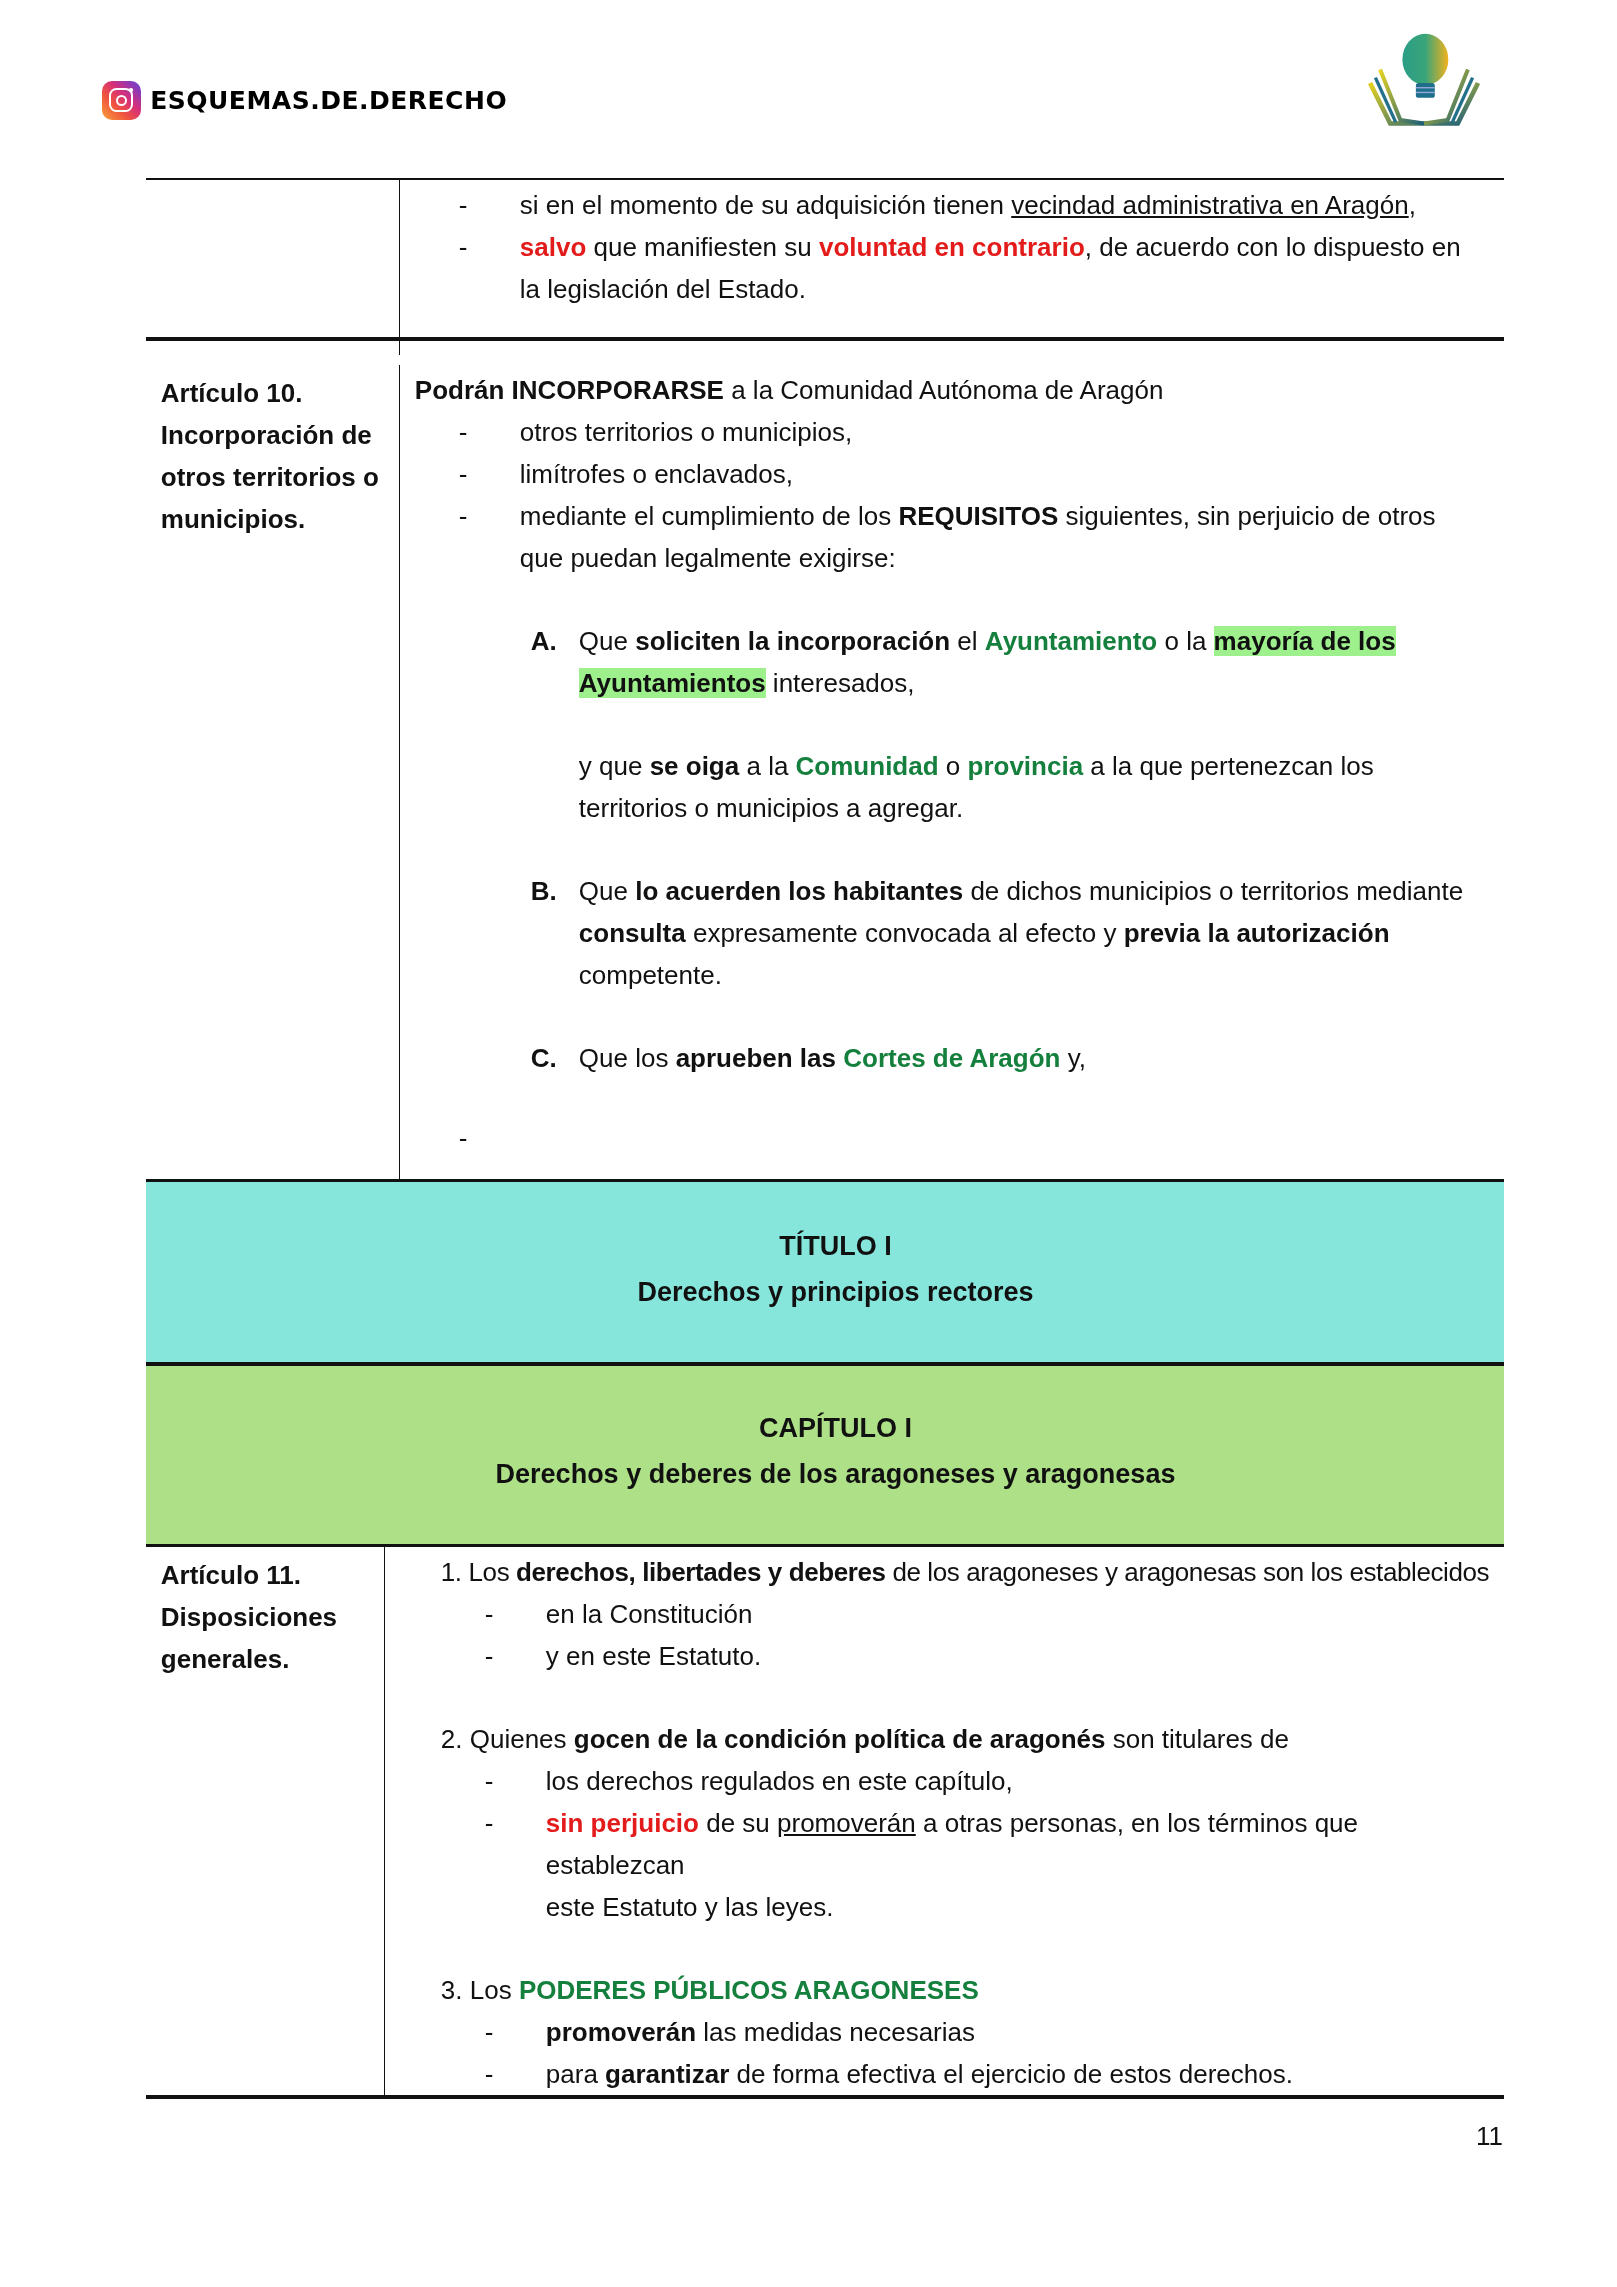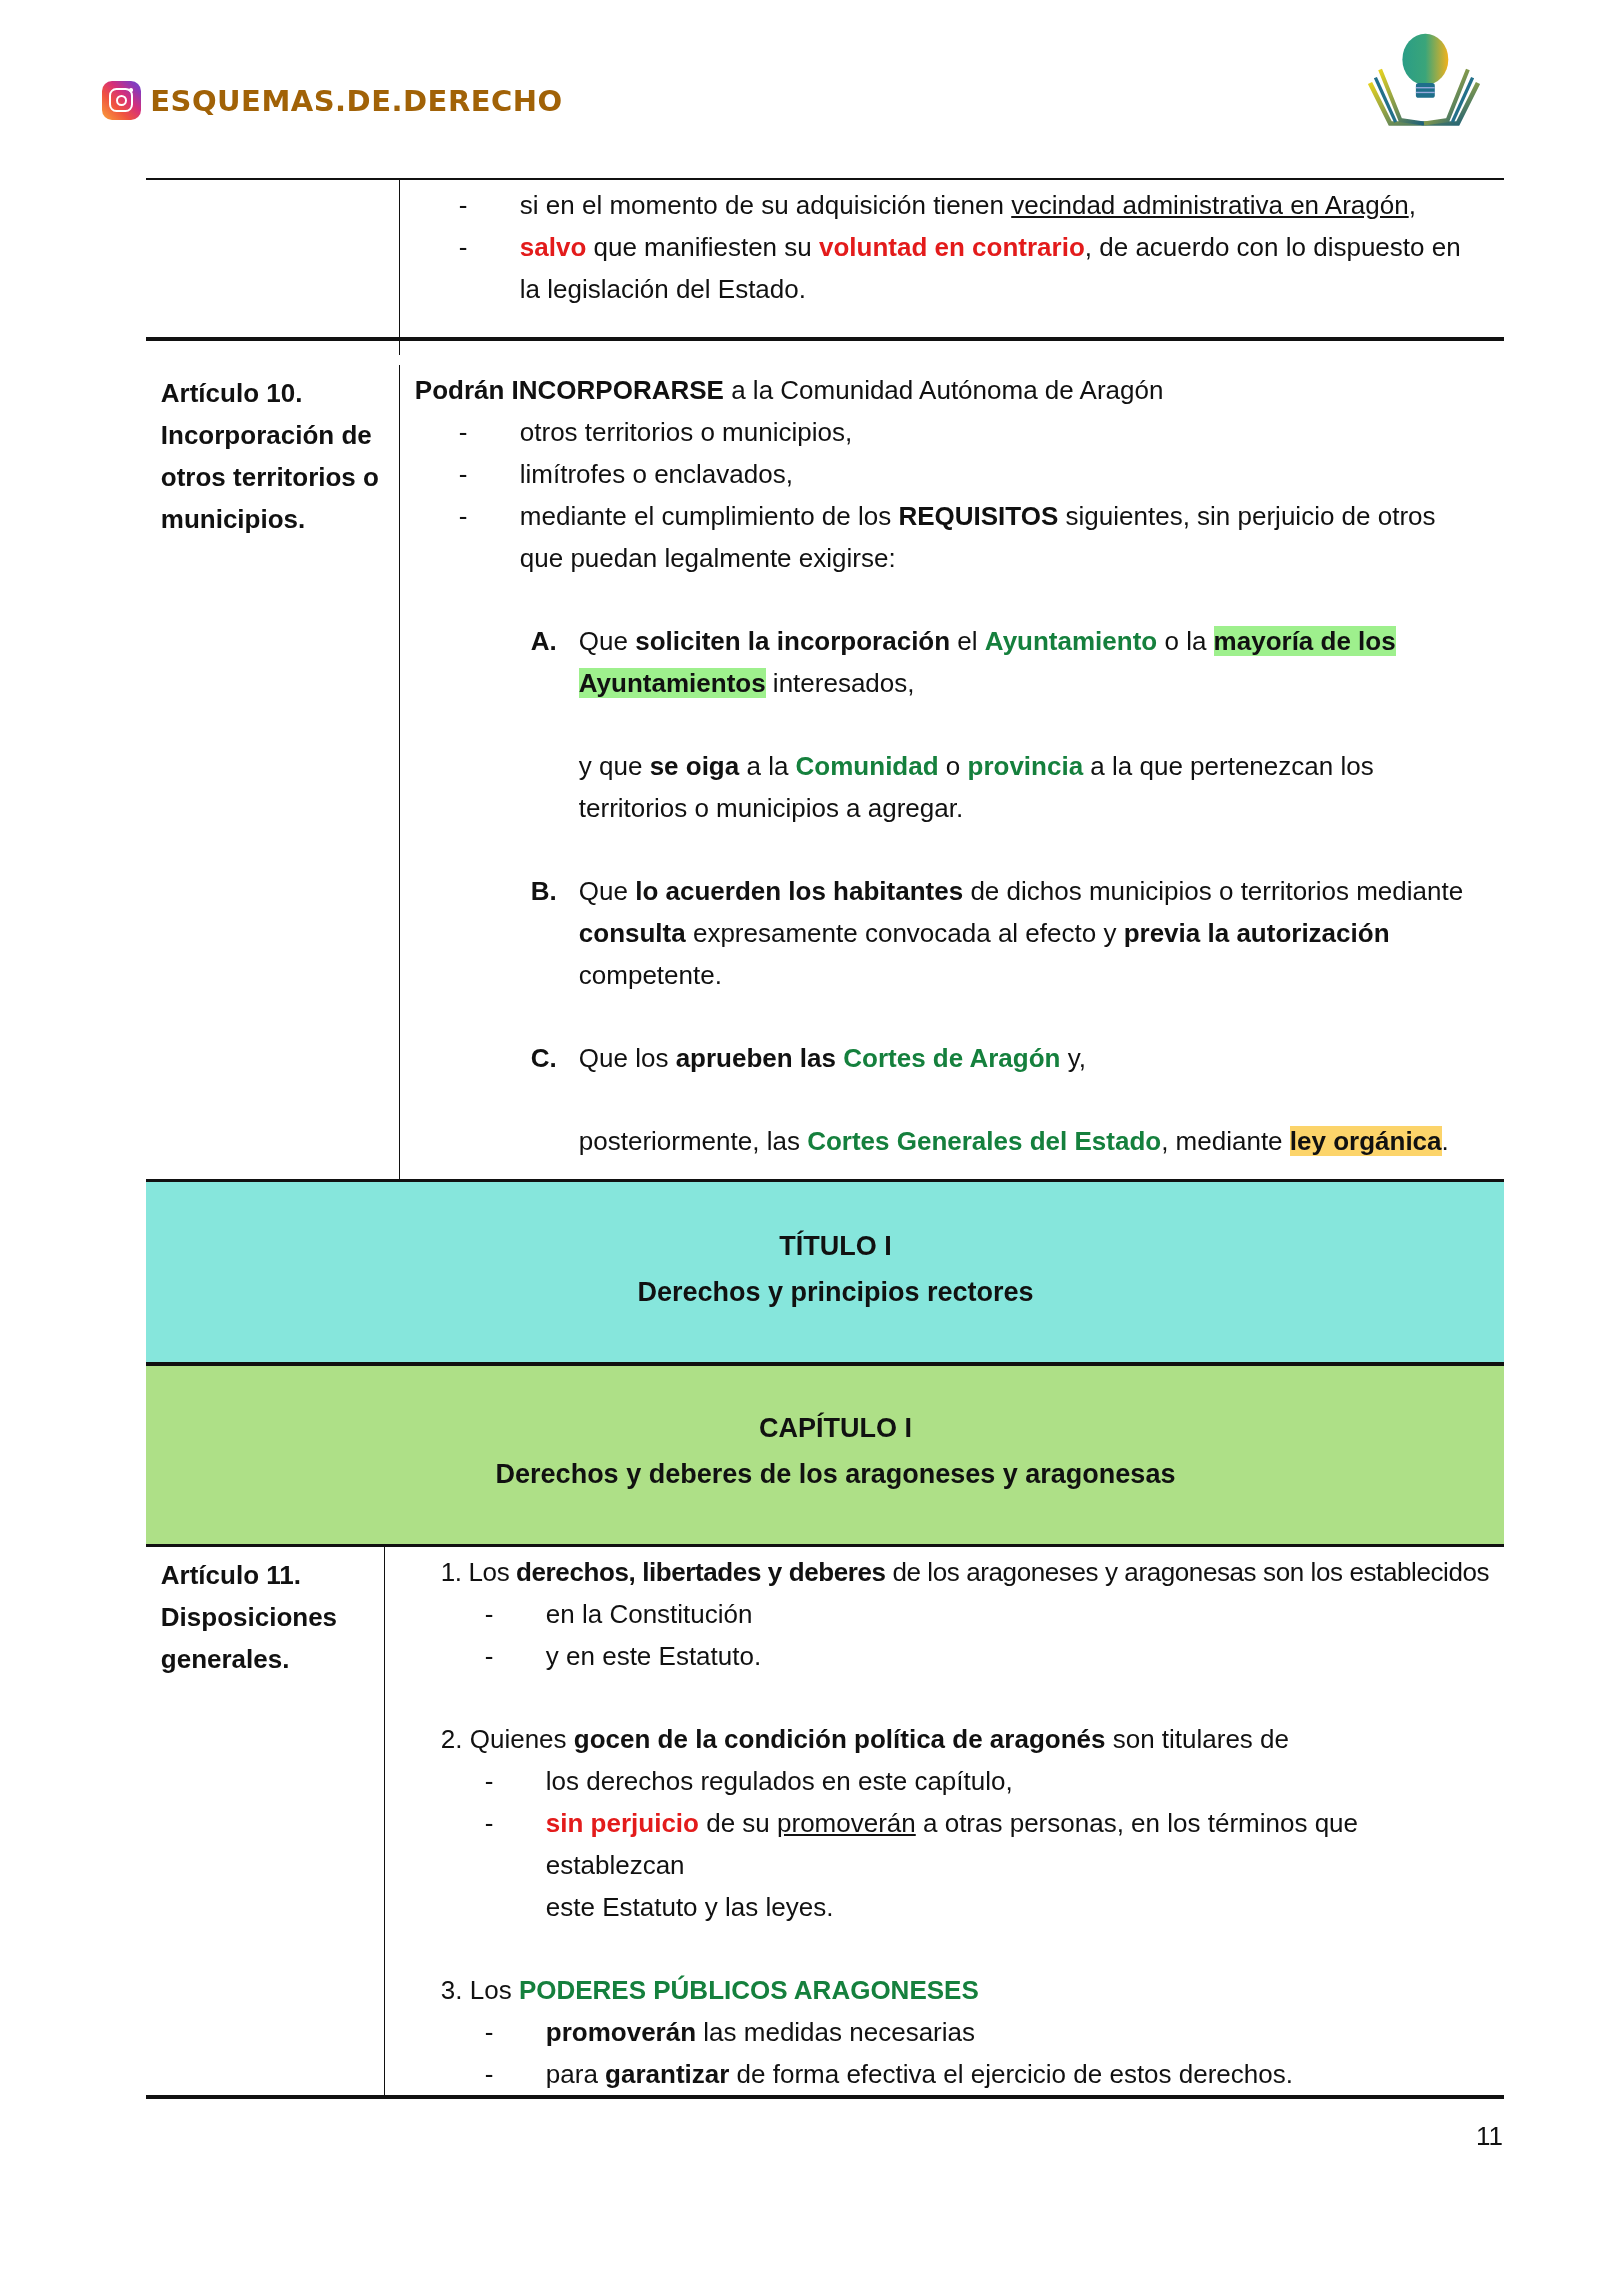--- a/index.html
+++ b/index.html
@@ -18,21 +18,21 @@
   .ig-icon::before {
     content: ""; position: absolute; left: 7.4px; top: 7.4px; width: 20px; height: 20px;
     border: 2.8px solid #fff; border-radius: 7.4px;
   }
   .ig-icon::after {
     content: ""; position: absolute; left: 14px; top: 14px; width: 7.4px; height: 7.4px;
     border: 2.8px solid #fff; border-radius: 50%;
   }
   .ig-dot { position: absolute; right: 8.3px; top: 7.4px; width: 3.7px; height: 3.7px; background: #fff; border-radius: 50%; }
   .brand-name {
-    font-family: "DejaVu Sans", sans-serif; font-weight: bold; font-size: 29px; letter-spacing: 0.5px; color: #a16207;
+    font-family: "DejaVu Sans", sans-serif; font-weight: bold; font-size: 25px; letter-spacing: 0.5px; color: #000000;
   }
   .logo { position: absolute; left: 1343px; top: 14px; width: 162px; height: 138px; }
 
   .page-table { position: absolute; left: 146px; width: 1358px; }
   .row { display: flex; position: relative; }
   .col-left { width: 254px; border-right: 1.8px solid #111; box-sizing: border-box; padding: 7.4px 11px 0 14.8px; font-weight: bold; font-size: 26px; line-height: 42px; }
   .col-right { flex: 1; padding: 3.7px 14.8px 0 14.8px; font-size: 26px; line-height: 42px; }
   .hr { position: absolute; left: 146px; width: 1358px; height: 3.7px; background: #111; }
   .b { font-weight: bold; }
   .red { color: #e31b1b; font-weight: bold; }
@@ -139,23 +139,20 @@
         <span class="L">B.</span>
         <span class="t"><span>Que </span><span class="b">lo acuerden los habitantes</span><span> de dichos municipios o territorios mediante</span><br><span class="b">consulta</span><span> expresamente convocada al efecto y </span><span class="b">previa la autorización</span><br><span>competente.</span></span>
       </div>
 
       <div style="height:41px;"></div>
       <div class="sub">
         <span class="L">C.</span>
         <span class="t"><span>Que los </span><span class="b">aprueben las</span><span> </span><span class="blue">Cortes de Aragón</span><span> y,</span></span>
       </div>
       <div style="height:41px;"></div>
-      <div class="sub-cont" style="text-align:left;">
-        <span>posteriormente, las </span><span class="blue">Cortes Generales del Estado</span><span>, mediante </span><span class="b hl-yellow">ley orgánica</span><span>.</span>
-      </div>
       <div class="dash" style="line-height:37px;">
           <span class="d">-</span>
           <span class="t"></span>
         </div>
     </div>
   </div>
 </div>
 <div class="hr" style="top:1179px;"></div>
 
 <div class="band" style="top:1182px;height:181px;background:#86e6dc;padding-top:41px;">

